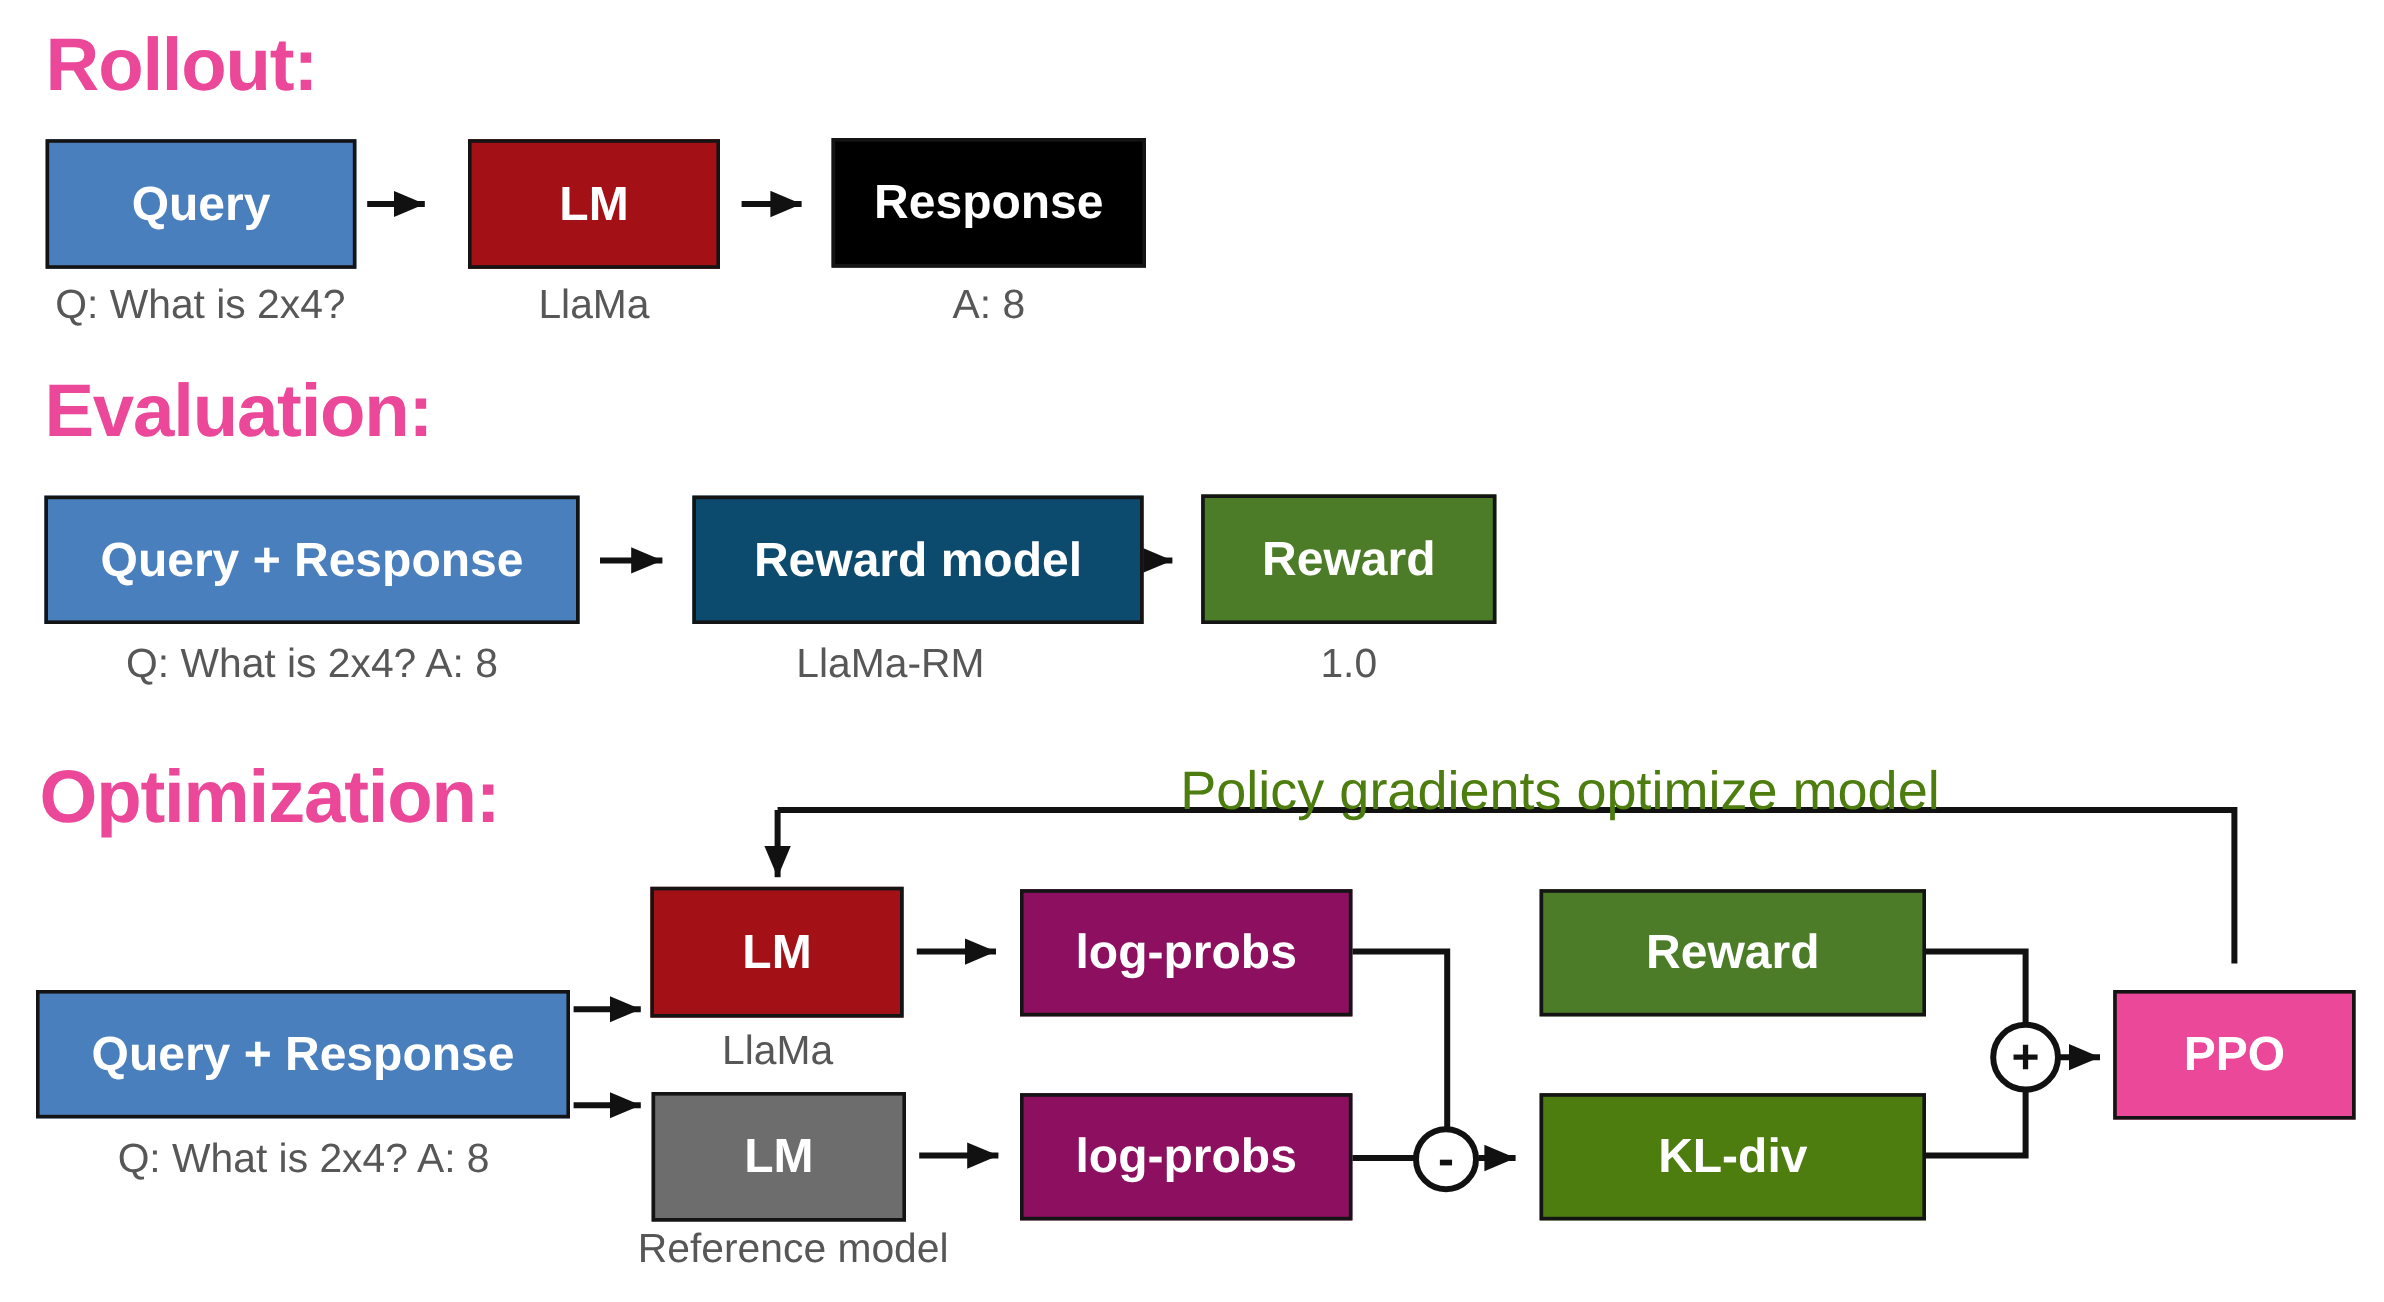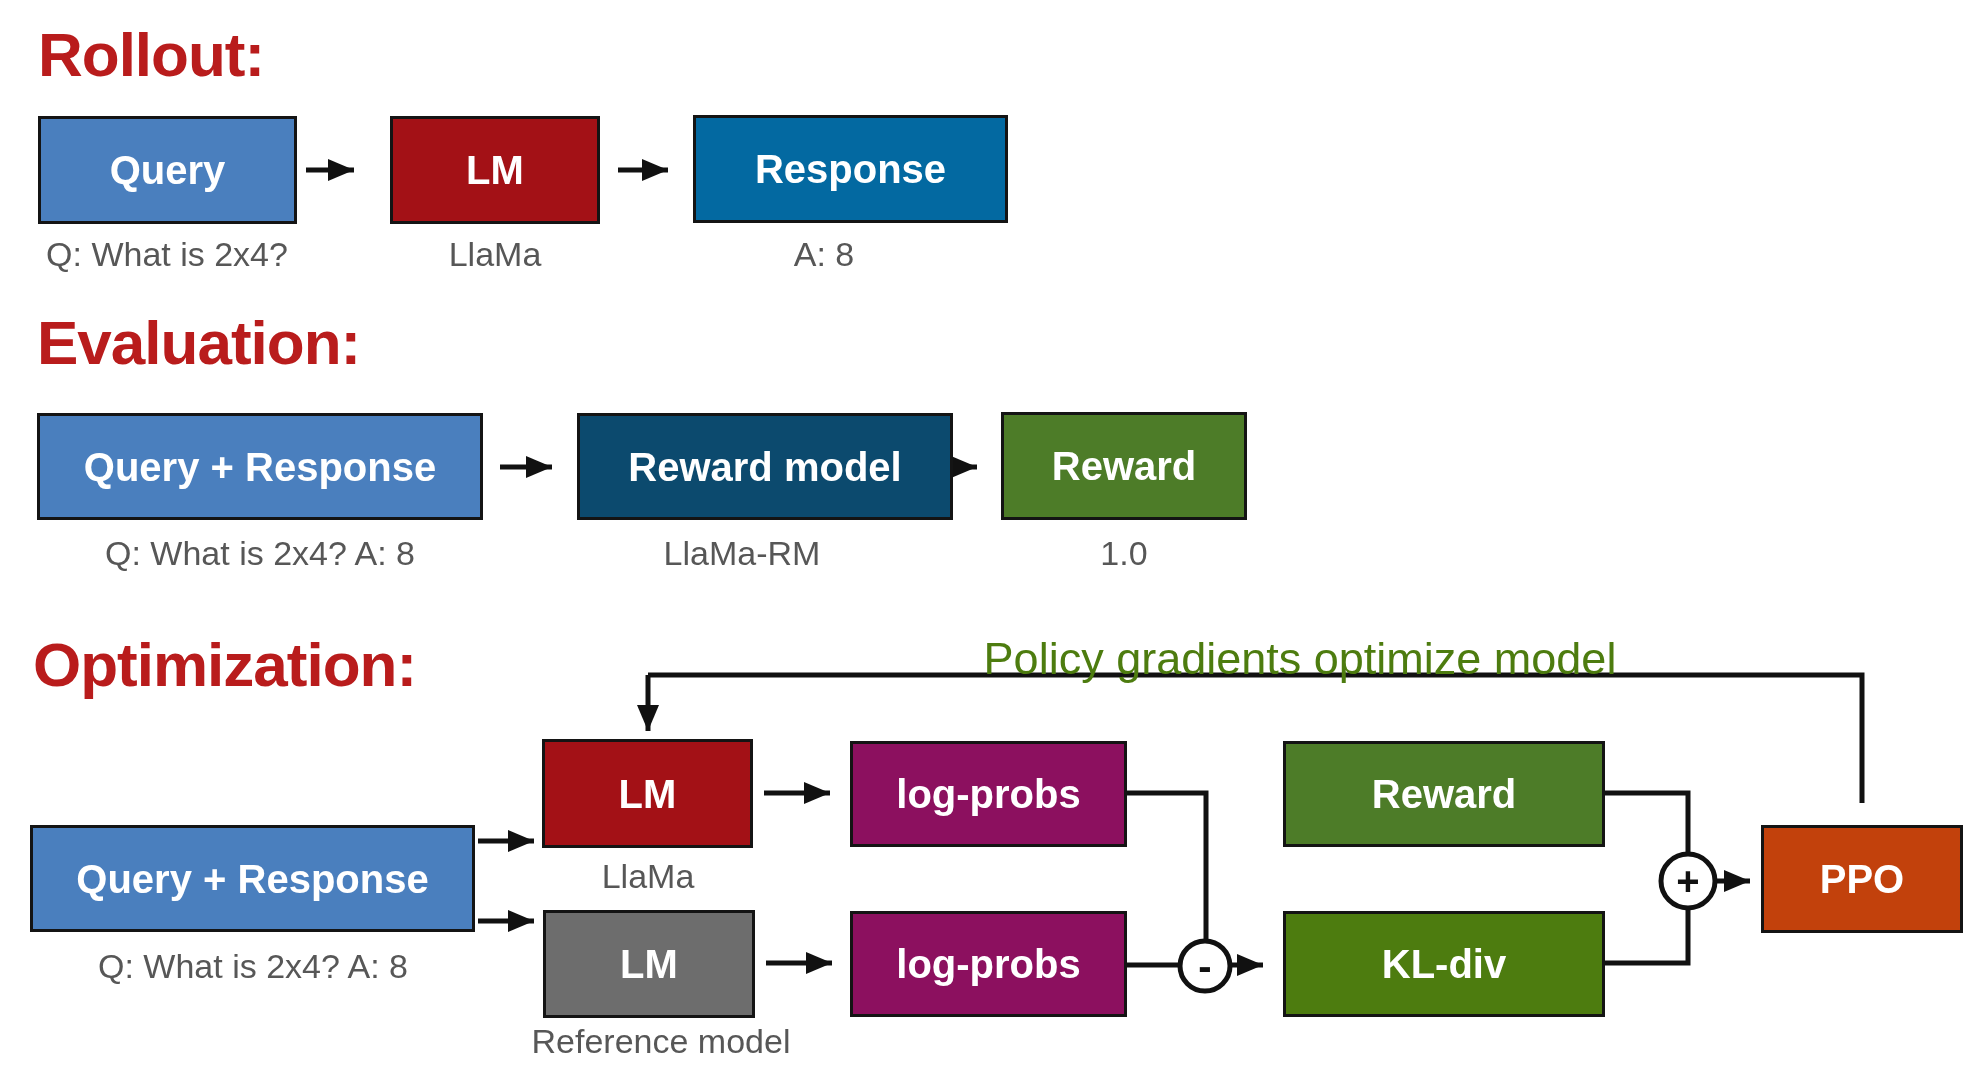--- a/index.html
+++ b/index.html
@@ -1,18 +1,18 @@
 <!DOCTYPE html>
 <html><head>
 <meta charset="utf-8">
 <style>
   html,body{margin:0;padding:0;background:#ffffff;font-family:"Liberation Sans",sans-serif;}
   .canvas{position:relative;width:1987px;height:1085px;background:#ffffff;overflow:hidden;}
   .wires{position:absolute;left:0;top:0;z-index:1;}
-  .title{position:absolute;z-index:2;font-weight:bold;font-size:62px;line-height:1;color:#b91c1c;letter-spacing:-1px;white-space:nowrap;}
+  .title{position:absolute;z-index:2;font-weight:bold;font-size:62px;line-height:1;color:#ec4899;letter-spacing:-1px;white-space:nowrap;}
   .box{position:absolute;z-index:2;display:flex;align-items:center;justify-content:center;
        box-sizing:border-box;border:3px solid #141414;color:#ffffff;font-weight:bold;
        font-size:40px;line-height:1;white-space:nowrap;}
   .sub{position:absolute;z-index:2;text-align:center;font-size:34px;color:#575757;line-height:1.2;white-space:nowrap;}
   .annotation{position:absolute;z-index:2;text-align:center;font-size:45px;color:#4d7c0f;line-height:1.1;white-space:nowrap;}
   .op{position:absolute;z-index:3;text-align:center;font-weight:bold;color:#111111;font-size:40px;}
 </style>
 </head>
 <body>
 
@@ -48,21 +48,21 @@
 
       <circle cx="1205" cy="966" r="25" fill="#ffffff"></circle>
       <circle cx="1688" cy="881" r="27" fill="#ffffff"></circle>
     </g>
   </svg>
 
   <div class="title" style="left:38px;top:24px">Rollout:</div>
 
   <div class="box" style="left: 38px; top: 116px; width: 259px; height: 108px; background: rgb(74, 127, 190);">Query</div>
   <div class="box" style="left: 390px; top: 116px; width: 210px; height: 108px; background: rgb(163, 17, 22);">LM</div>
-  <div class="box" style="left: 693px; top: 115px; width: 315px; height: 108px; background: #0369a1;">Response</div>
+  <div class="box" style="left: 693px; top: 115px; width: 262px; height: 108px; background: #000000;">Response</div>
 
   <div class="sub" style="left:-58px;top:234px;width:450px">Q: What is 2x4?</div>
   <div class="sub" style="left:270px;top:234px;width:450px">LlaMa</div>
   <div class="sub" style="left:599px;top:234px;width:450px">A: 8</div>
 
   <div class="title" style="left:37px;top:312px">Evaluation:</div>
 
   <div class="box" style="left: 37px; top: 413px; width: 446px; height: 107px; background: rgb(74, 127, 190);">Query + Response</div>
   <div class="box" style="left: 577px; top: 413px; width: 376px; height: 107px; background: #0c4a6e; text-align: center;">Reward model</div>
   <div class="box" style="left: 1001px; top: 412px; width: 246px; height: 108px; background: rgb(77, 124, 40);">Reward</div>
@@ -75,21 +75,21 @@
 
   <div class="annotation" style="left:950px;top:634px;width:700px">Policy gradients optimize model</div>
 
   <div class="box" style="left: 30px; top: 825px; width: 445px; height: 107px; background: rgb(74, 127, 190);">Query + Response</div>
   <div class="box" style="left: 542px; top: 739px; width: 211px; height: 109px; background: rgb(163, 17, 22);">LM</div>
   <div class="box" style="left: 543px; top: 910px; width: 212px; height: 108px; background: rgb(109, 109, 109);">LM</div>
   <div class="box" style="left: 850px; top: 741px; width: 277px; height: 106px; background: rgb(140, 16, 95);">log-probs</div>
   <div class="box" style="left: 850px; top: 911px; width: 277px; height: 106px; background: rgb(140, 16, 95);">log-probs</div>
   <div class="box" style="left: 1283px; top: 741px; width: 322px; height: 106px; background: rgb(77, 124, 40);">Reward</div>
   <div class="box" style="left: 1283px; top: 911px; width: 322px; height: 106px; background: #4d7c0f;">KL-div</div>
-  <div class="box" style="left: 1761px; top: 825px; width: 202px; height: 108px; background: #c2410c;">PPO</div>
+  <div class="box" style="left: 1761px; top: 825px; width: 202px; height: 108px; background: #ec4899;">PPO</div>
 
   <div class="sub" style="left:28px;top:946px;width:450px">Q: What is 2x4? A: 8</div>
   <div class="sub" style="left:423px;top:856px;width:450px">LlaMa</div>
   <div class="sub" style="left:436px;top:1021px;width:450px">Reference model</div>
 
   <div class="op" style="left:1183px;top:944px;width:44px;height:44px;line-height:44px">-</div>
   <div class="op" style="left:1666px;top:859px;width:44px;height:44px;line-height:44px">+</div>
 
 </div>
 

